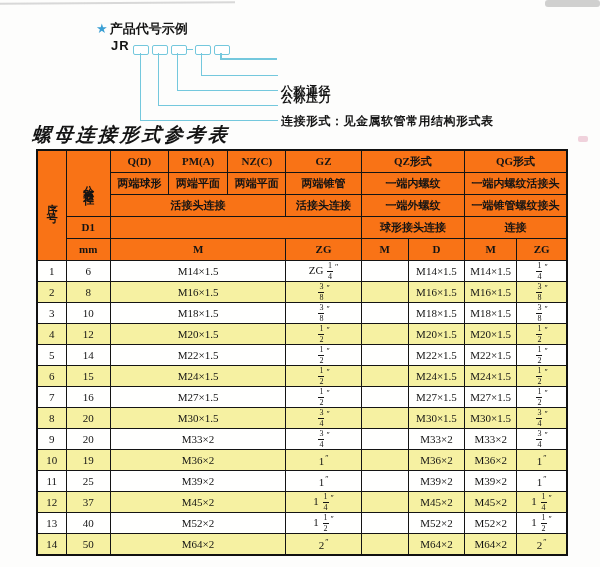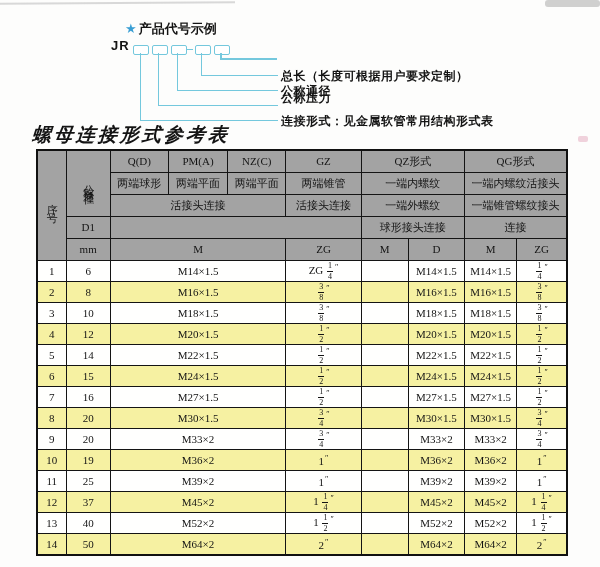--- a/index.html
+++ b/index.html
@@ -6,39 +6,39 @@
   #page{position:relative;width:600px;height:567px;background:#fdfdfc;overflow:hidden;
         font-family:"Liberation Sans","DejaVu Sans",sans-serif;color:#141414;}
 
   
   .artifact{position:absolute;pointer-events:none;}
   #art-tl{left:0;top:2px;width:235px;height:2px;background:#b9b9b9;opacity:.55;transform:rotate(-.4deg);}
   #art-tr{left:545px;top:0;width:55px;height:7px;background:#9a9a9a;opacity:.45;border-radius:3px;}
   #art-pink{left:578px;top:136px;width:10px;height:6px;background:#e7b6c6;opacity:.6;border-radius:2px;}
 
   
-  .diag-star{position:absolute;left:125px;top:20px;font-size:13px;font-weight:bold;}
+  .diag-star{position:absolute;left:96px;top:20px;font-size:13px;font-weight:bold;}
   .diag-star .star{color:#3a9fd4;margin-right:2px;}
   .diag-prefix{position:absolute;left:111px;top:38px;font-size:13px;font-weight:bold;letter-spacing:1px;}
   .code-box{position:absolute;top:45px;width:14px;height:8px;border:1.5px solid #74c8dd;border-radius:2px;background:#fff;}
   .code-dash{position:absolute;top:48.5px;left:187px;width:6px;height:1.5px;background:#74c8dd;}
   .cline{position:absolute;background:#74c8dd;}
   .callout-label{position:absolute;left:281px;font-size:12px;font-weight:bold;white-space:nowrap;letter-spacing:.5px;}
 
   
   #table-title{position:absolute;left:32px;top:122px;font-family:"DejaVu Serif","Liberation Serif",serif;
                font-style:italic;font-weight:bold;font-size:19px;letter-spacing:3px;transform:skewX(-4deg);}
 
   
   #spec-table{position:absolute;left:36px;top:149px;width:532px;border-collapse:collapse;table-layout:fixed;
               font-family:"Liberation Serif","DejaVu Serif",serif;font-size:11px;}
   #spec-table th,#spec-table td{border:1px solid #141414;text-align:center;vertical-align:middle;
               padding:0;font-weight:normal;overflow:hidden;white-space:nowrap;}
   #spec-table{border:2px solid #111;}
-  #spec-table thead th{background:#a3a3a3;height:21px;line-height:1.1;}
+  #spec-table thead th{background:#f97316;height:21px;line-height:1.1;font-weight:bold;}
   #spec-table tbody td{height:20px;background:#fffffe;}
   #spec-table tbody tr.alt td{background:#f6f1a2;}
   .vtext{writing-mode:vertical-lr;text-orientation:upright;letter-spacing:3px;line-height:1;display:inline-block;}
   .vtext.wide{letter-spacing:9px;}
 
   
   .frac{display:inline-flex;flex-direction:column;vertical-align:middle;line-height:1;font-size:8px;margin:0 1px;text-align:center;}
   .fn{border-bottom:1px solid #141414;padding:0 1px 1px 1px;display:block;}
   .fd{padding-top:1px;display:block;}
   .in{font-size:8px;vertical-align:0.45em;margin-left:1px;}
@@ -69,21 +69,20 @@
   <div class="cline" style="left:176.5px;top:53px;width:1.5px;height:38px"></div>
   <div class="cline" style="left:157.5px;top:53px;width:1.5px;height:53px"></div>
   <div class="cline" style="left:139.5px;top:53px;width:1.5px;height:68px"></div>
 
   <div class="cline" style="left:220px;top:58px;width:57px;height:1.5px"></div>
   <div class="cline" style="left:200.5px;top:74.5px;width:77px;height:1.5px"></div>
   <div class="cline" style="left:176.5px;top:89.5px;width:101px;height:1.5px"></div>
   <div class="cline" style="left:157.5px;top:104.5px;width:120px;height:1.5px"></div>
   <div class="cline" style="left:139.5px;top:119.5px;width:138px;height:1.5px"></div>
 
-  <div class="callout-label" style="top:67.5px">总长（长度可根据用户要求定制）</div>
   <div class="callout-label" style="top:82.5px">公称通径</div>
   <div class="callout-label" style="top:90px">公称压力</div>
   <div class="callout-label" style="top:112.5px">连接形式：见金属软管常用结构形式表</div>
 
   <div id="table-title">螺母连接形式参考表</div>
 
   <table id="spec-table">
     <colgroup>
       <col style="width:29px">
         <col style="width:44px">

